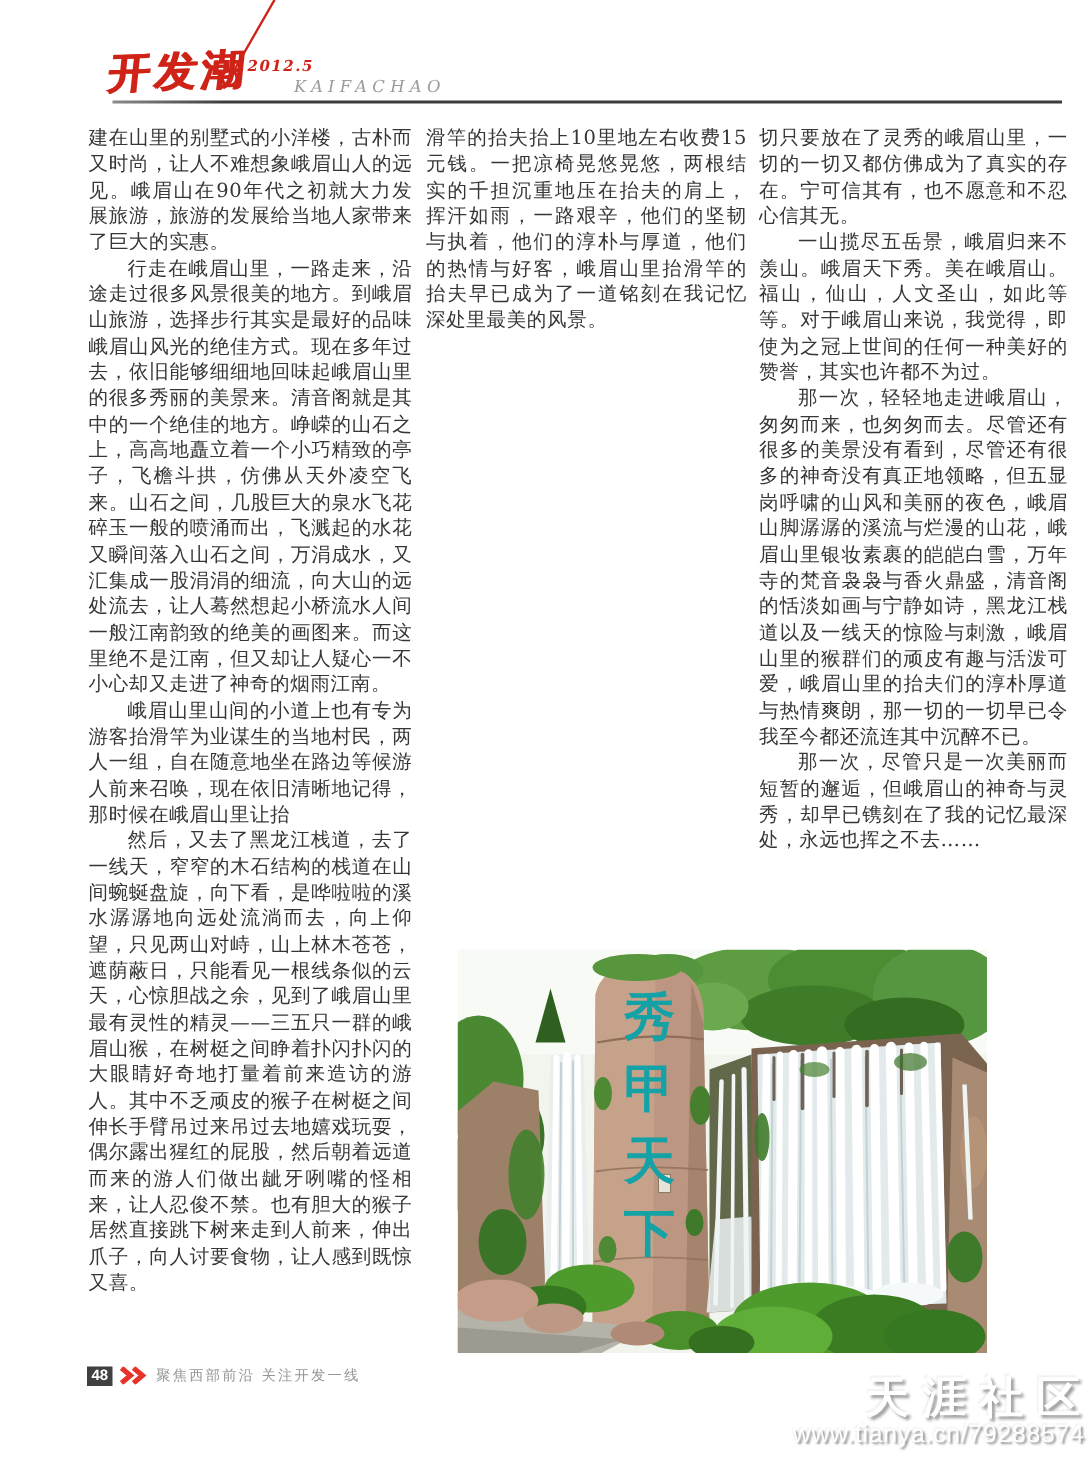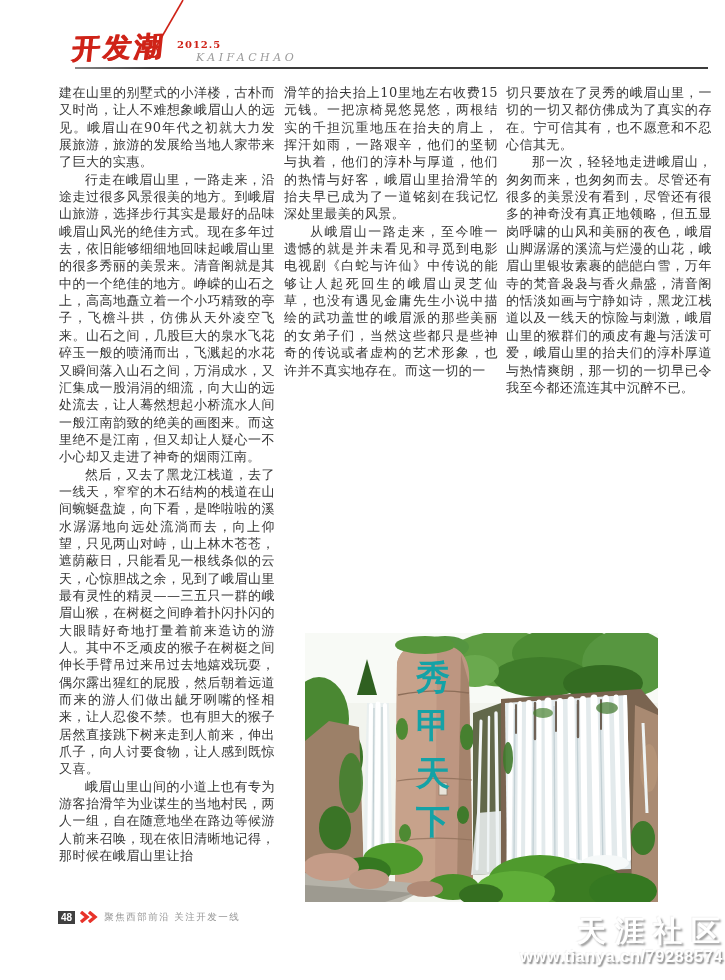--- a/index.html
+++ b/index.html
@@ -14,23 +14,22 @@
   .hdr-svg{position:absolute;left:0;top:0;}
   .logo{
     position:absolute;left:72px;top:34px;
     color:#cf2318;font-size:28px;font-weight:900;
     transform:skewX(-8deg) rotate(-2deg);
     letter-spacing:3px;line-height:1;
     text-shadow:1px 0 0 #cf2318;
   }
   .issue{
     position:absolute;left:165px;top:39px;
-    color:#cf2318;font-size:10px;font-weight:bold;
+    color:#cf2318;font-size:10px;font-style:italic;font-weight:bold;
     letter-spacing:1px;
-    margin-left:12px;
   }
   .pinyin{
     position:absolute;left:164px;top:51px;
     color:#9b9b9b;font-size:11px;font-style:italic;
     letter-spacing:3.5px;
     margin-left:32px;
   }
   .hdr-rule{
     position:absolute;left:75px;top:67px;width:633px;height:2px;
     background:linear-gradient(to right,#8a8a8a,#3c3c3c 12%,#3c3c3c);
@@ -76,21 +75,21 @@
     pointer-events:none;
   }
   .wm-title{
     font-size:29px;font-weight:bold;letter-spacing:9px;
     color:#ffffff;
     text-shadow:2px 2px 2px #9e9e9e,-1px -1px 1px #f2f2f2;
     line-height:1.05;margin-right:-6px;
   }
   .wm-url{
     font-family:"Liberation Sans","DejaVu Sans",sans-serif;
-    font-size:16.5px;font-weight:bold;letter-spacing:0.5px;
+    font-size:16.5px;font-weight:normal;letter-spacing:0.5px;
     color:#ffffff;
     text-shadow:1.5px 1.5px 1.5px #8f8f8f,-1px -1px 1px #f4f4f4;
     line-height:1.1;
     text-align:right;
   }
 </style>
 </head>
 <body>
 
 <div class="page">
@@ -102,32 +101,33 @@
   </svg>
 
   <div class="logo">开发潮</div>
   <div class="issue">2012.5</div>
   <div class="pinyin">KAIFACHAO</div>
   <div class="hdr-rule"></div>
 
   <div class="col col1">
     <p class="cont">建在山里的别墅式的小洋楼，古朴而又时尚，让人不难想象峨眉山人的远见。峨眉山在90年代之初就大力发展旅游，旅游的发展给当地人家带来了巨大的实惠。</p>
     <p>行走在峨眉山里，一路走来，沿途走过很多风景很美的地方。到峨眉山旅游，选择步行其实是最好的品味峨眉山风光的绝佳方式。现在多年过去，依旧能够细细地回味起峨眉山里的很多秀丽的美景来。清音阁就是其中的一个绝佳的地方。峥嵘的山石之上，高高地矗立着一个小巧精致的亭子，飞檐斗拱，仿佛从天外凌空飞来。山石之间，几股巨大的泉水飞花碎玉一般的喷涌而出，飞溅起的水花又瞬间落入山石之间，万涓成水，又汇集成一股涓涓的细流，向大山的远处流去，让人蓦然想起小桥流水人间一般江南韵致的绝美的画图来。而这里绝不是江南，但又却让人疑心一不小心却又走进了神奇的烟雨江南。</p>
+    <p>峨眉山里山间的小道上也有专为游客抬滑竿为业谋生的当地村民，两人一组，自在随意地坐在路边等候游人前来召唤，现在依旧清晰地记得，那时候在峨眉山里让抬</p>
     <p>然后，又去了黑龙江栈道，去了一线天，窄窄的木石结构的栈道在山间蜿蜒盘旋，向下看，是哗啦啦的溪水潺潺地向远处流淌而去，向上仰望，只见两山对峙，山上林木苍苍，遮荫蔽日，只能看见一根线条似的云天，心惊胆战之余，见到了峨眉山里最有灵性的精灵——三五只一群的峨眉山猴，在树梃之间睁着扑闪扑闪的大眼睛好奇地打量着前来造访的游人。其中不乏顽皮的猴子在树梃之间伸长手臂吊过来吊过去地嬉戏玩耍，偶尔露出猩红的屁股，然后朝着远道而来的游人们做出龇牙咧嘴的怪相来，让人忍俊不禁。也有胆大的猴子居然直接跳下树来走到人前来，伸出爪子，向人讨要食物，让人感到既惊又喜。</p>
-    <p>峨眉山里山间的小道上也有专为游客抬滑竿为业谋生的当地村民，两人一组，自在随意地坐在路边等候游人前来召唤，现在依旧清晰地记得，那时候在峨眉山里让抬</p>
   </div>
 
   <div class="col col2">
     <p class="cont">滑竿的抬夫抬上10里地左右收费15元钱。一把凉椅晃悠晃悠，两根结实的千担沉重地压在抬夫的肩上，挥汗如雨，一路艰辛，他们的坚韧与执着，他们的淳朴与厚道，他们的热情与好客，峨眉山里抬滑竿的抬夫早已成为了一道铭刻在我记忆深处里最美的风景。</p>
-    <p>从峨眉山一路走来，至今唯一遗憾的就是并未看见和寻觅到电影电视剧《白蛇与许仙》中传说的能够让人起死回生的峨眉山灵芝仙草，也没有遇见金庸先生小说中描绘的武功盖世的峨眉派的那些美丽的女弟子们，当然这些都只是些神奇的传说或者虚构的艺术形象，也许并不真实地存在。而这一切的一</p>
   </div>
 
   <div class="col col3">
     <p class="cont">切只要放在了灵秀的峨眉山里，一切的一切又都仿佛成为了真实的存在。宁可信其有，也不愿意和不忍心信其无。</p>
+    <p>一山揽尽五岳景，峨眉归来不羡山。峨眉天下秀。美在峨眉山。福山，仙山，人文圣山，如此等等。对于峨眉山来说，我觉得，即使为之冠上世间的任何一种美好的赞誉，其实也许都不为过。</p>
     <p>那一次，轻轻地走进峨眉山，匆匆而来，也匆匆而去。尽管还有很多的美景没有看到，尽管还有很多的神奇没有真正地领略，但五显岗呼啸的山风和美丽的夜色，峨眉山脚潺潺的溪流与烂漫的山花，峨眉山里银妆素裹的皑皑白雪，万年寺的梵音袅袅与香火鼎盛，清音阁的恬淡如画与宁静如诗，黑龙江栈道以及一线天的惊险与刺激，峨眉山里的猴群们的顽皮有趣与活泼可爱，峨眉山里的抬夫们的淳朴厚道与热情爽朗，那一切的一切早已令我至今都还流连其中沉醉不已。</p>
+    <p>那一次，尽管只是一次美丽而短暂的邂逅，但峨眉山的神奇与灵秀，却早已镌刻在了我的记忆最深处，永远也挥之不去……</p>
   </div>
 
   <div class="photo">
     <svg width="353" height="269" viewBox="0 0 353 269">
 
       <rect x="0" y="0" width="353" height="269" fill="#f2f4ee"></rect>
       <rect x="0" y="0" width="353" height="70" fill="#f8faf6"></rect>
 
       <g>
         <ellipse cx="200" cy="26" rx="58" ry="28" fill="#5d9c41"></ellipse>

